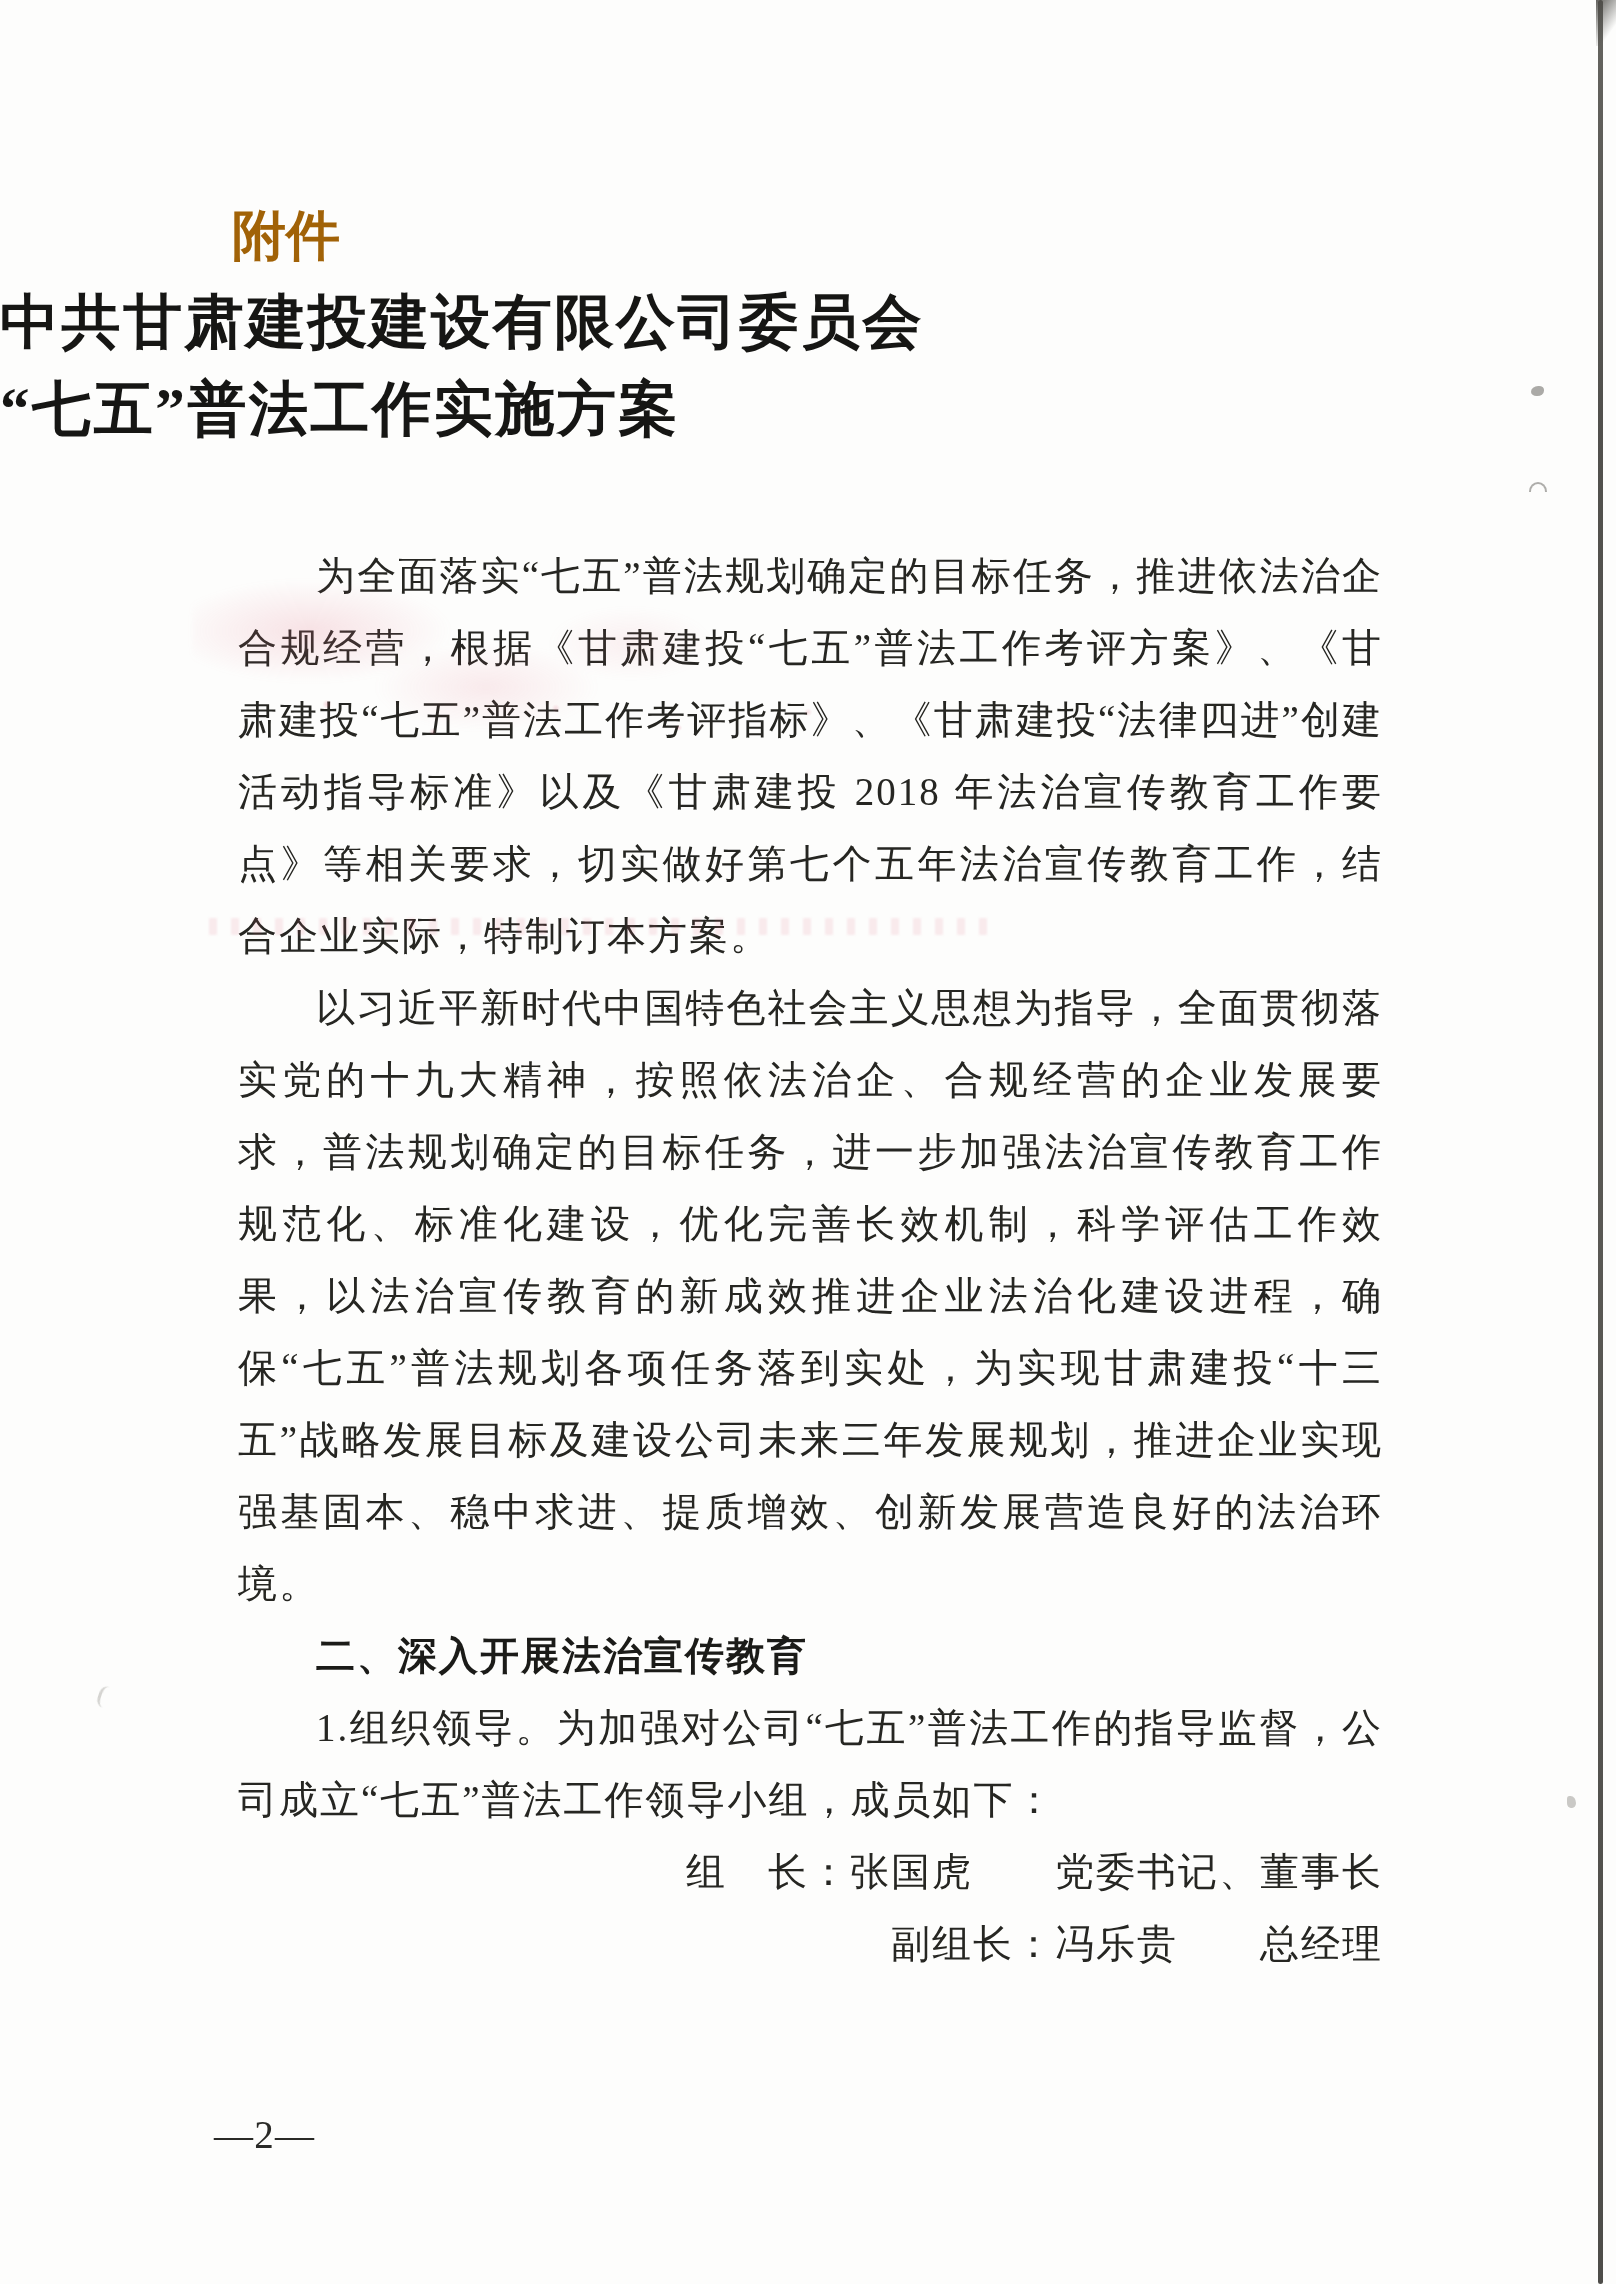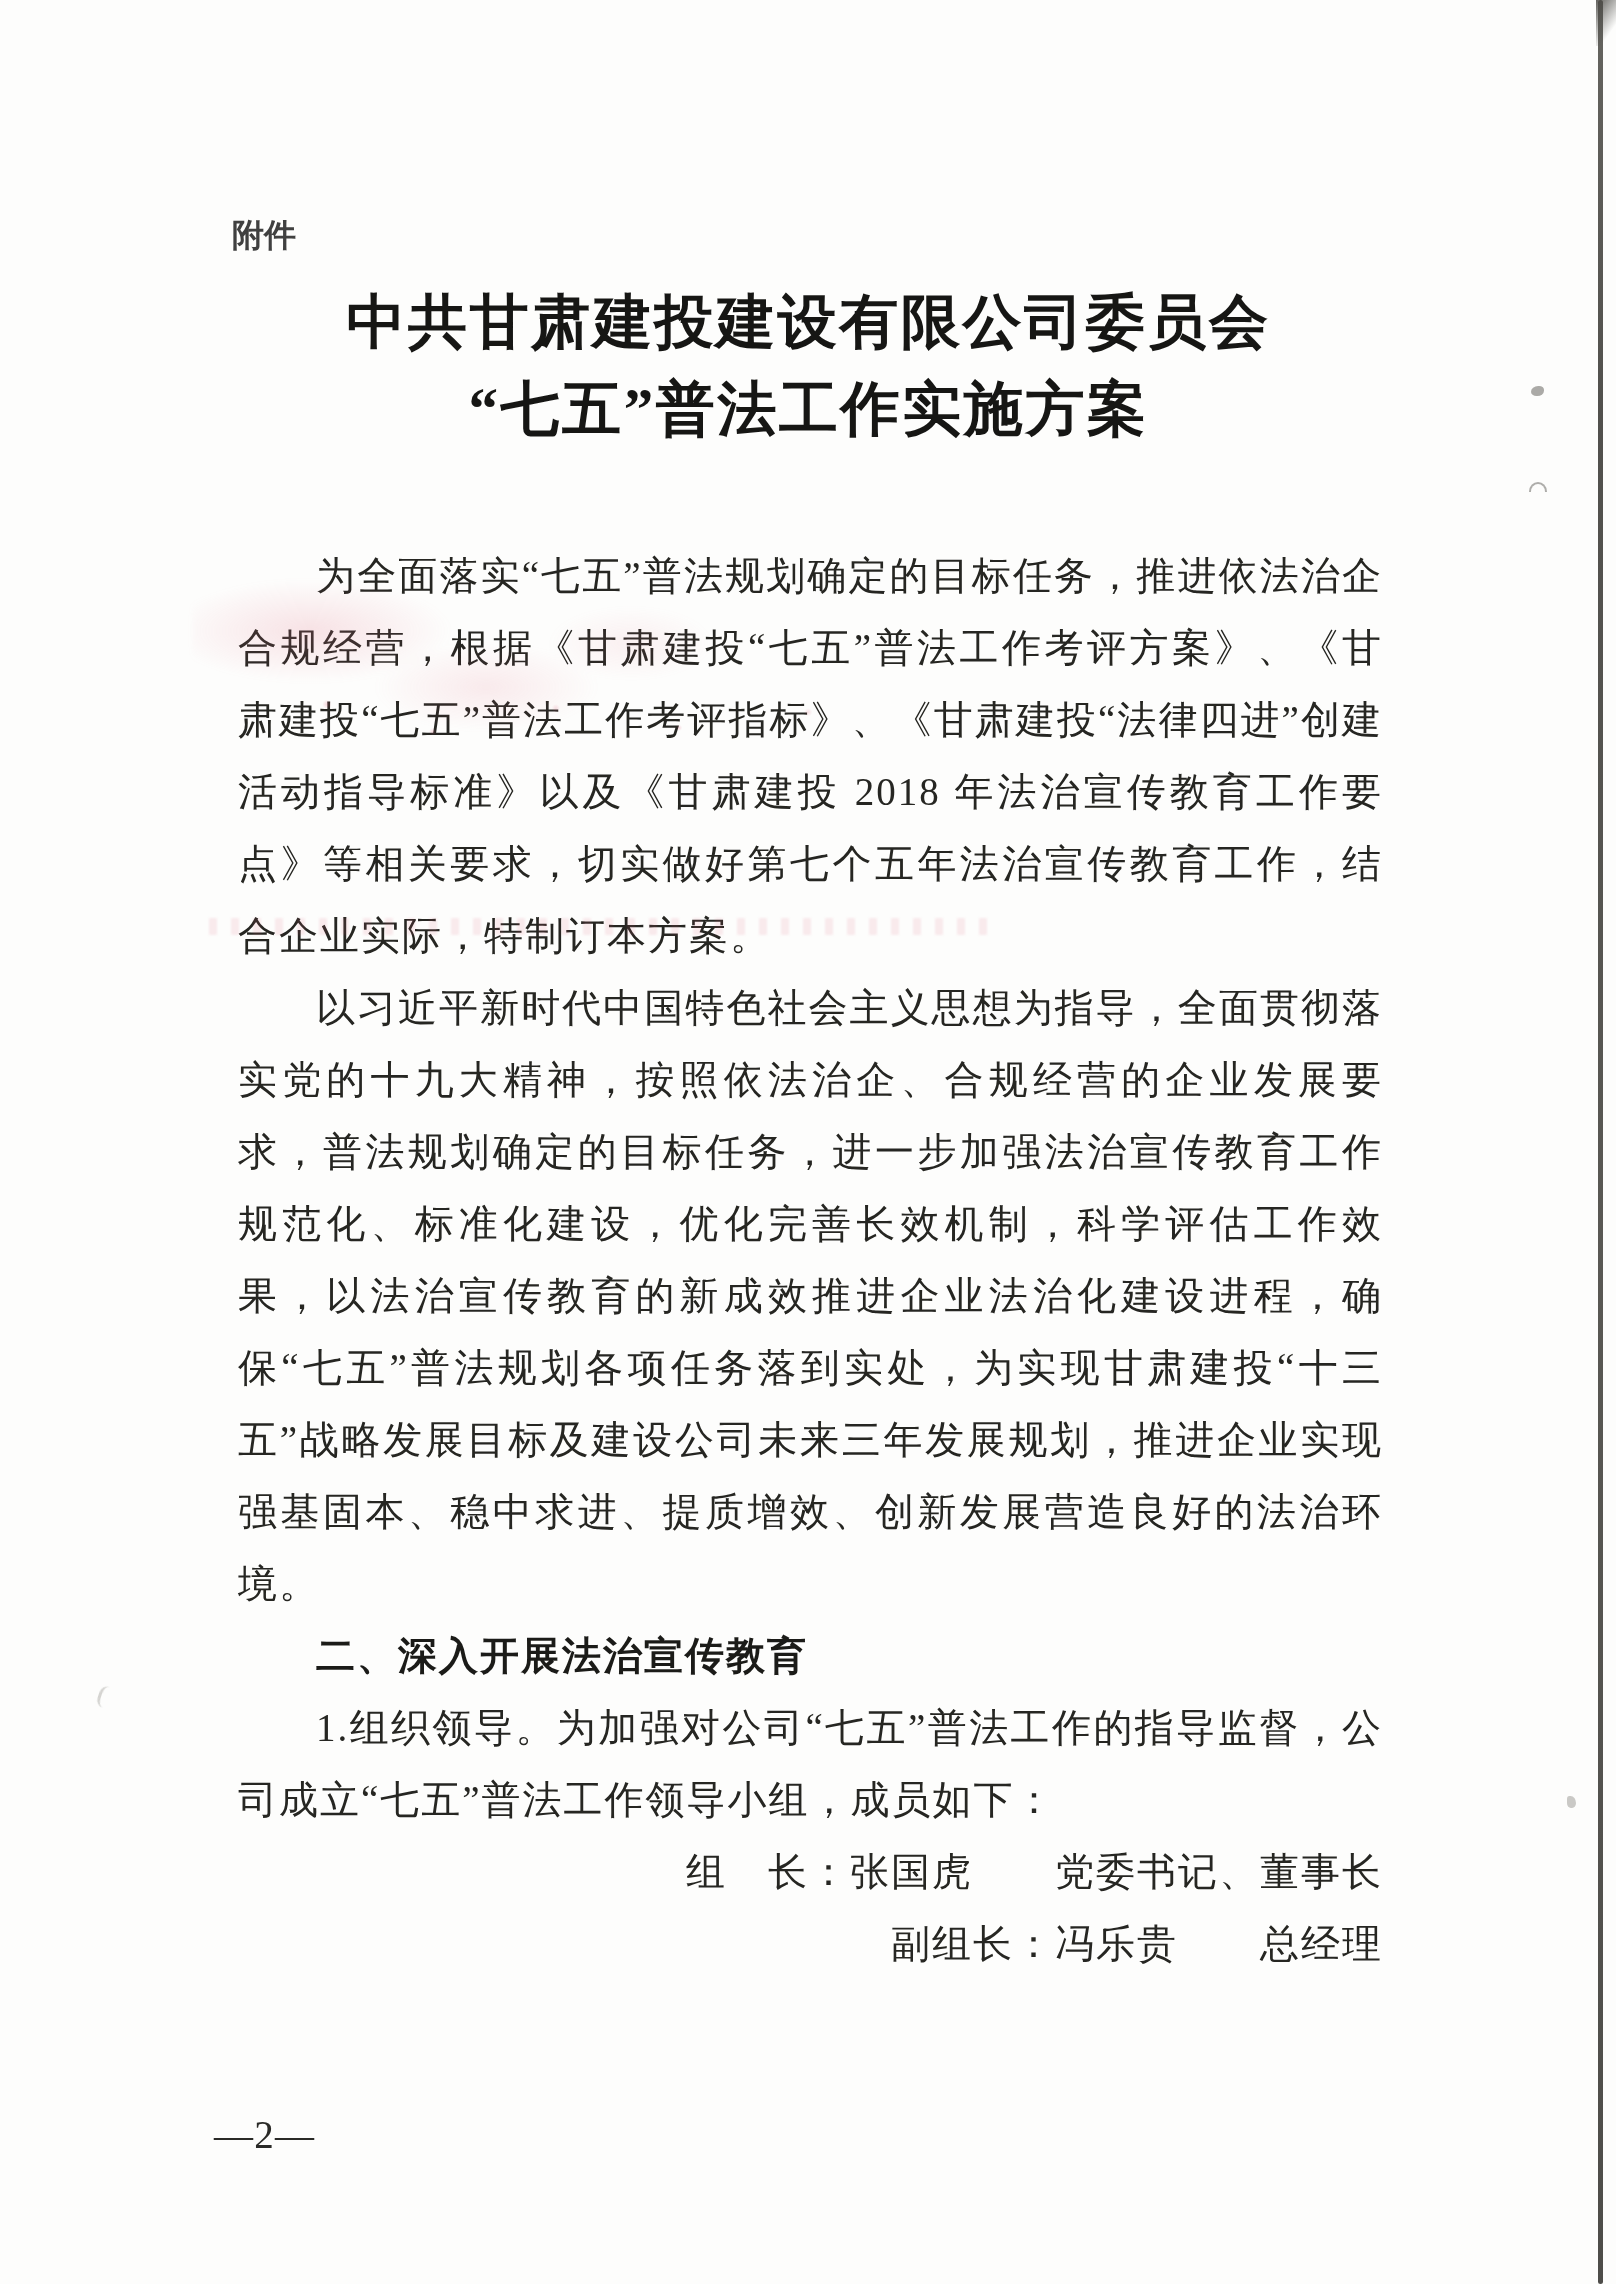--- a/index.html
+++ b/index.html
@@ -15,33 +15,32 @@
     background: #fdfdfc;
     overflow: hidden;
     color: #222220;
     font-family: "Liberation Serif", serif;
   }
   
   .attachment-label {
     position: absolute;
     left: 232px;
     top: 212px;
-    font-size: 32px;
+    font-size: 54px;
     line-height: 47px;
     font-family: "Liberation Sans", sans-serif;
     font-weight: 600;
-    color: #404040;
+    color: #a16207;
   }
   
   .doc-title {
     position: absolute;
     left: 0;
     top: 279px;
     width: 1617px;
-    text-align: center;
     font-family: "Liberation Serif", serif;
     font-weight: bold;
     font-size: 59px;
     line-height: 87px;
     letter-spacing: 2.6px;
     color: #161614;
   }
   
   .content {
     position: absolute;

